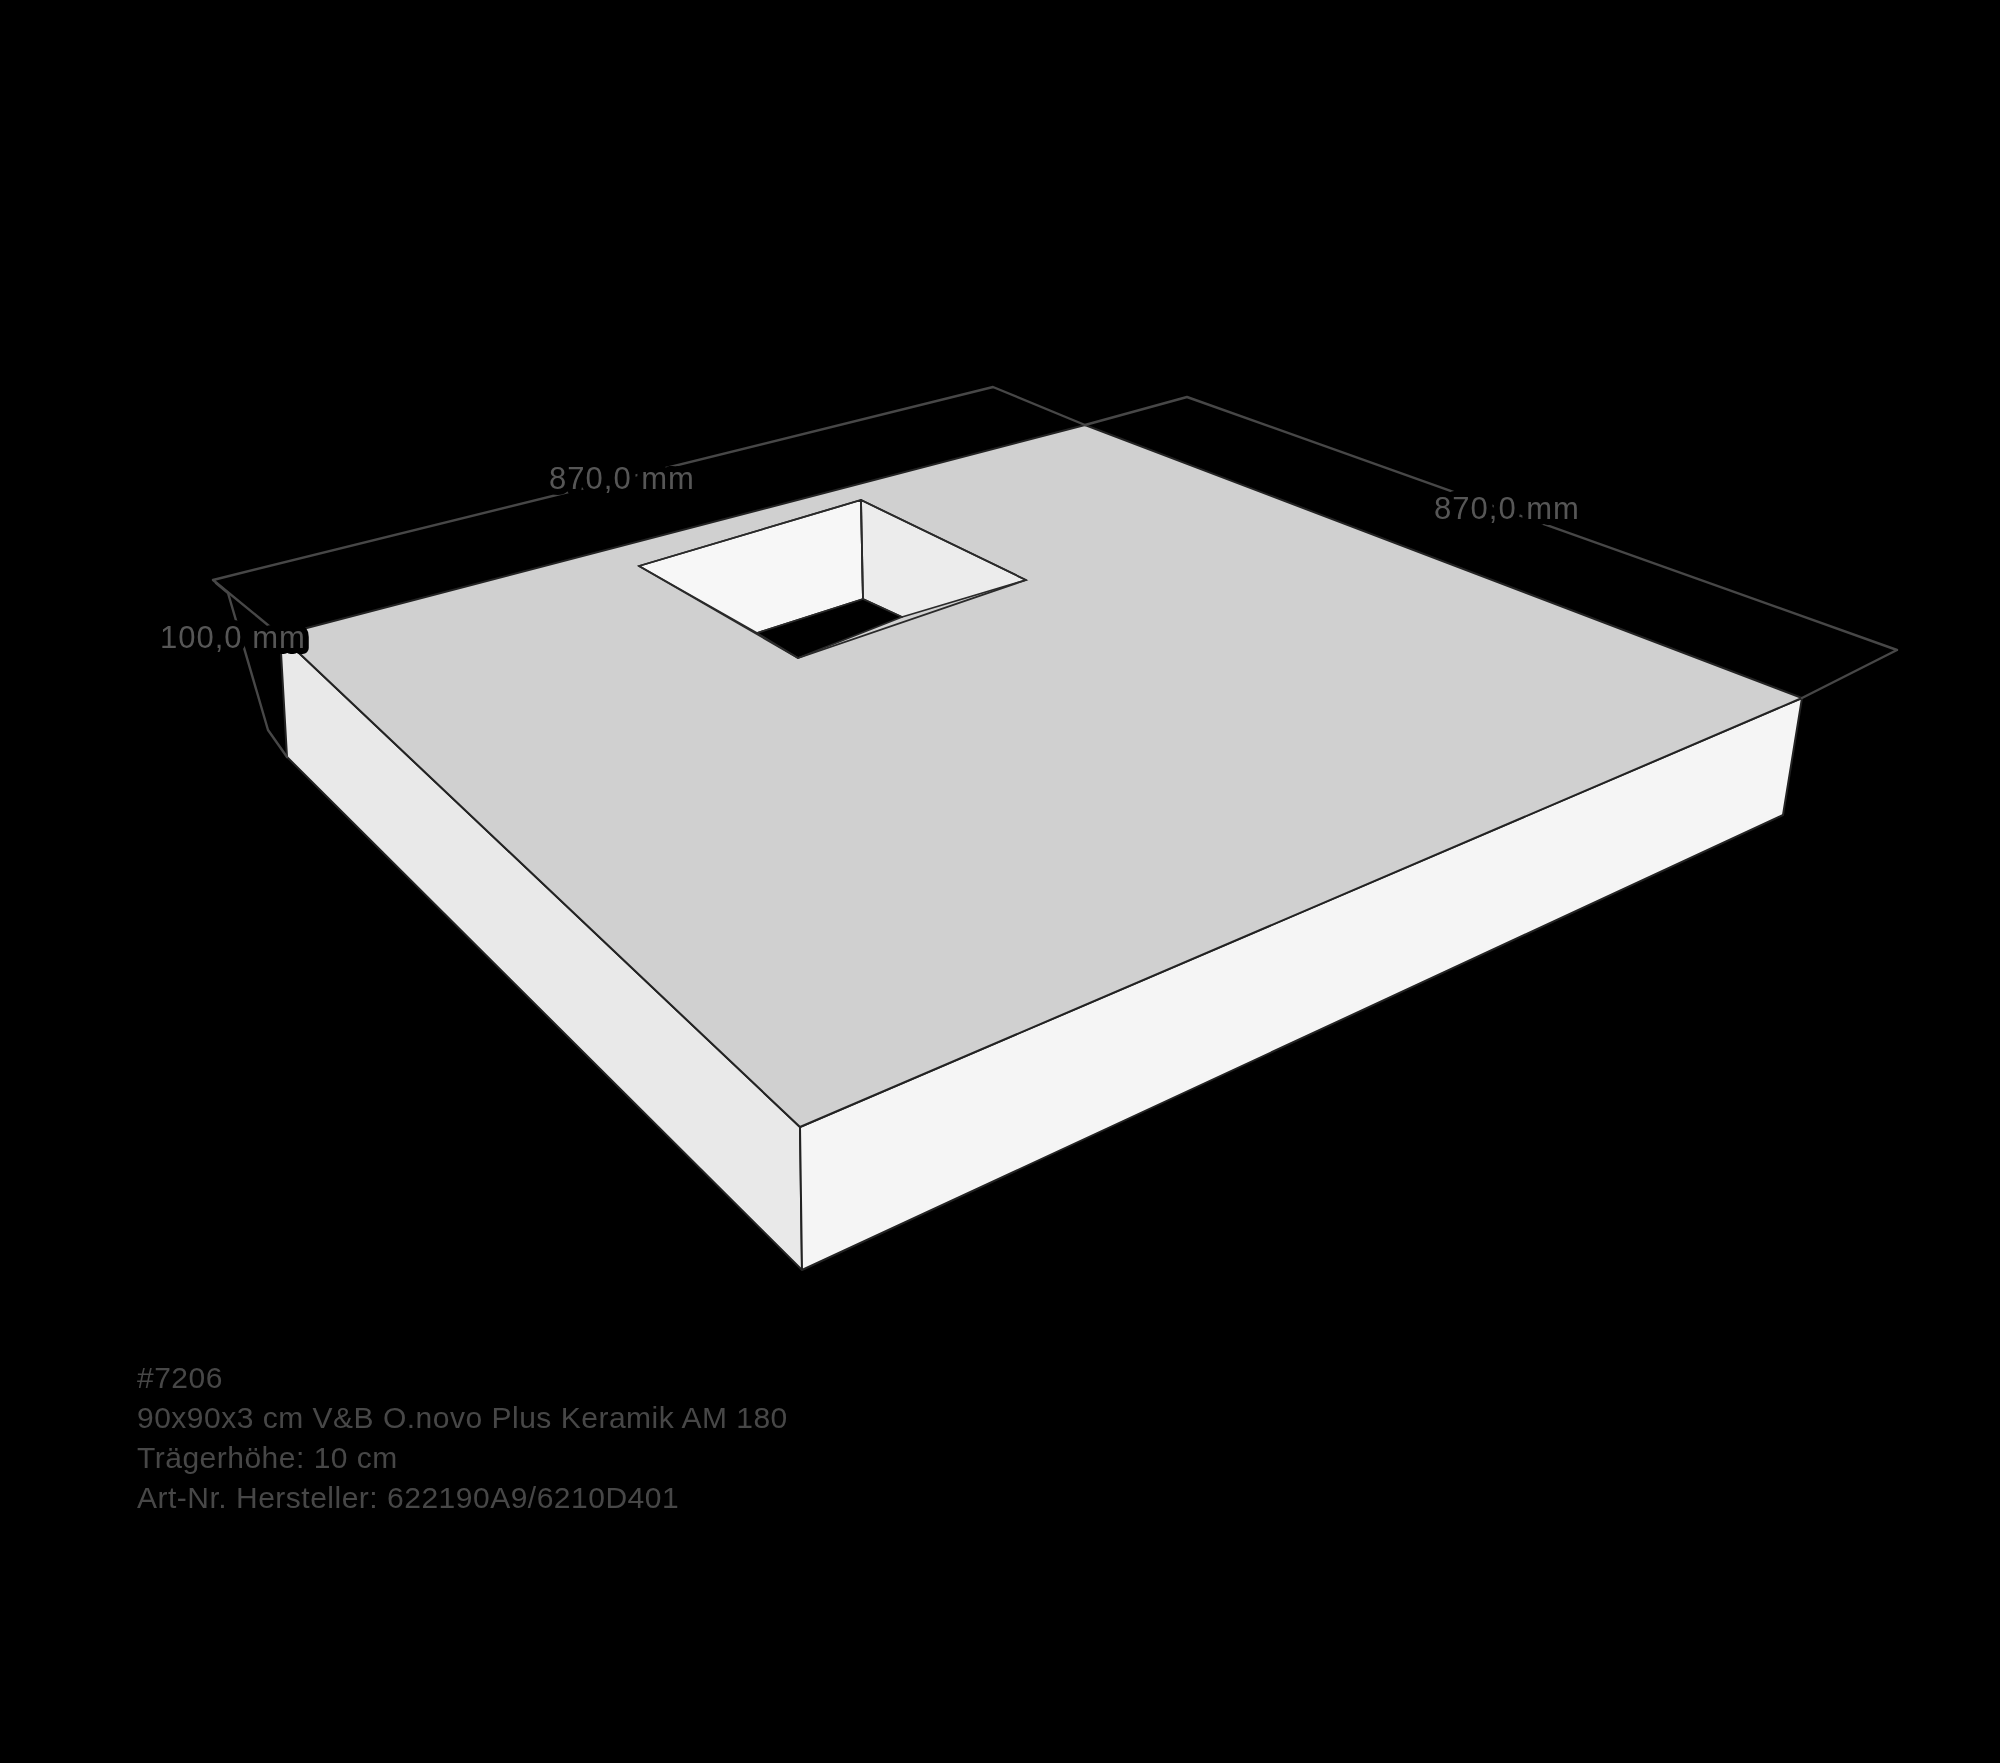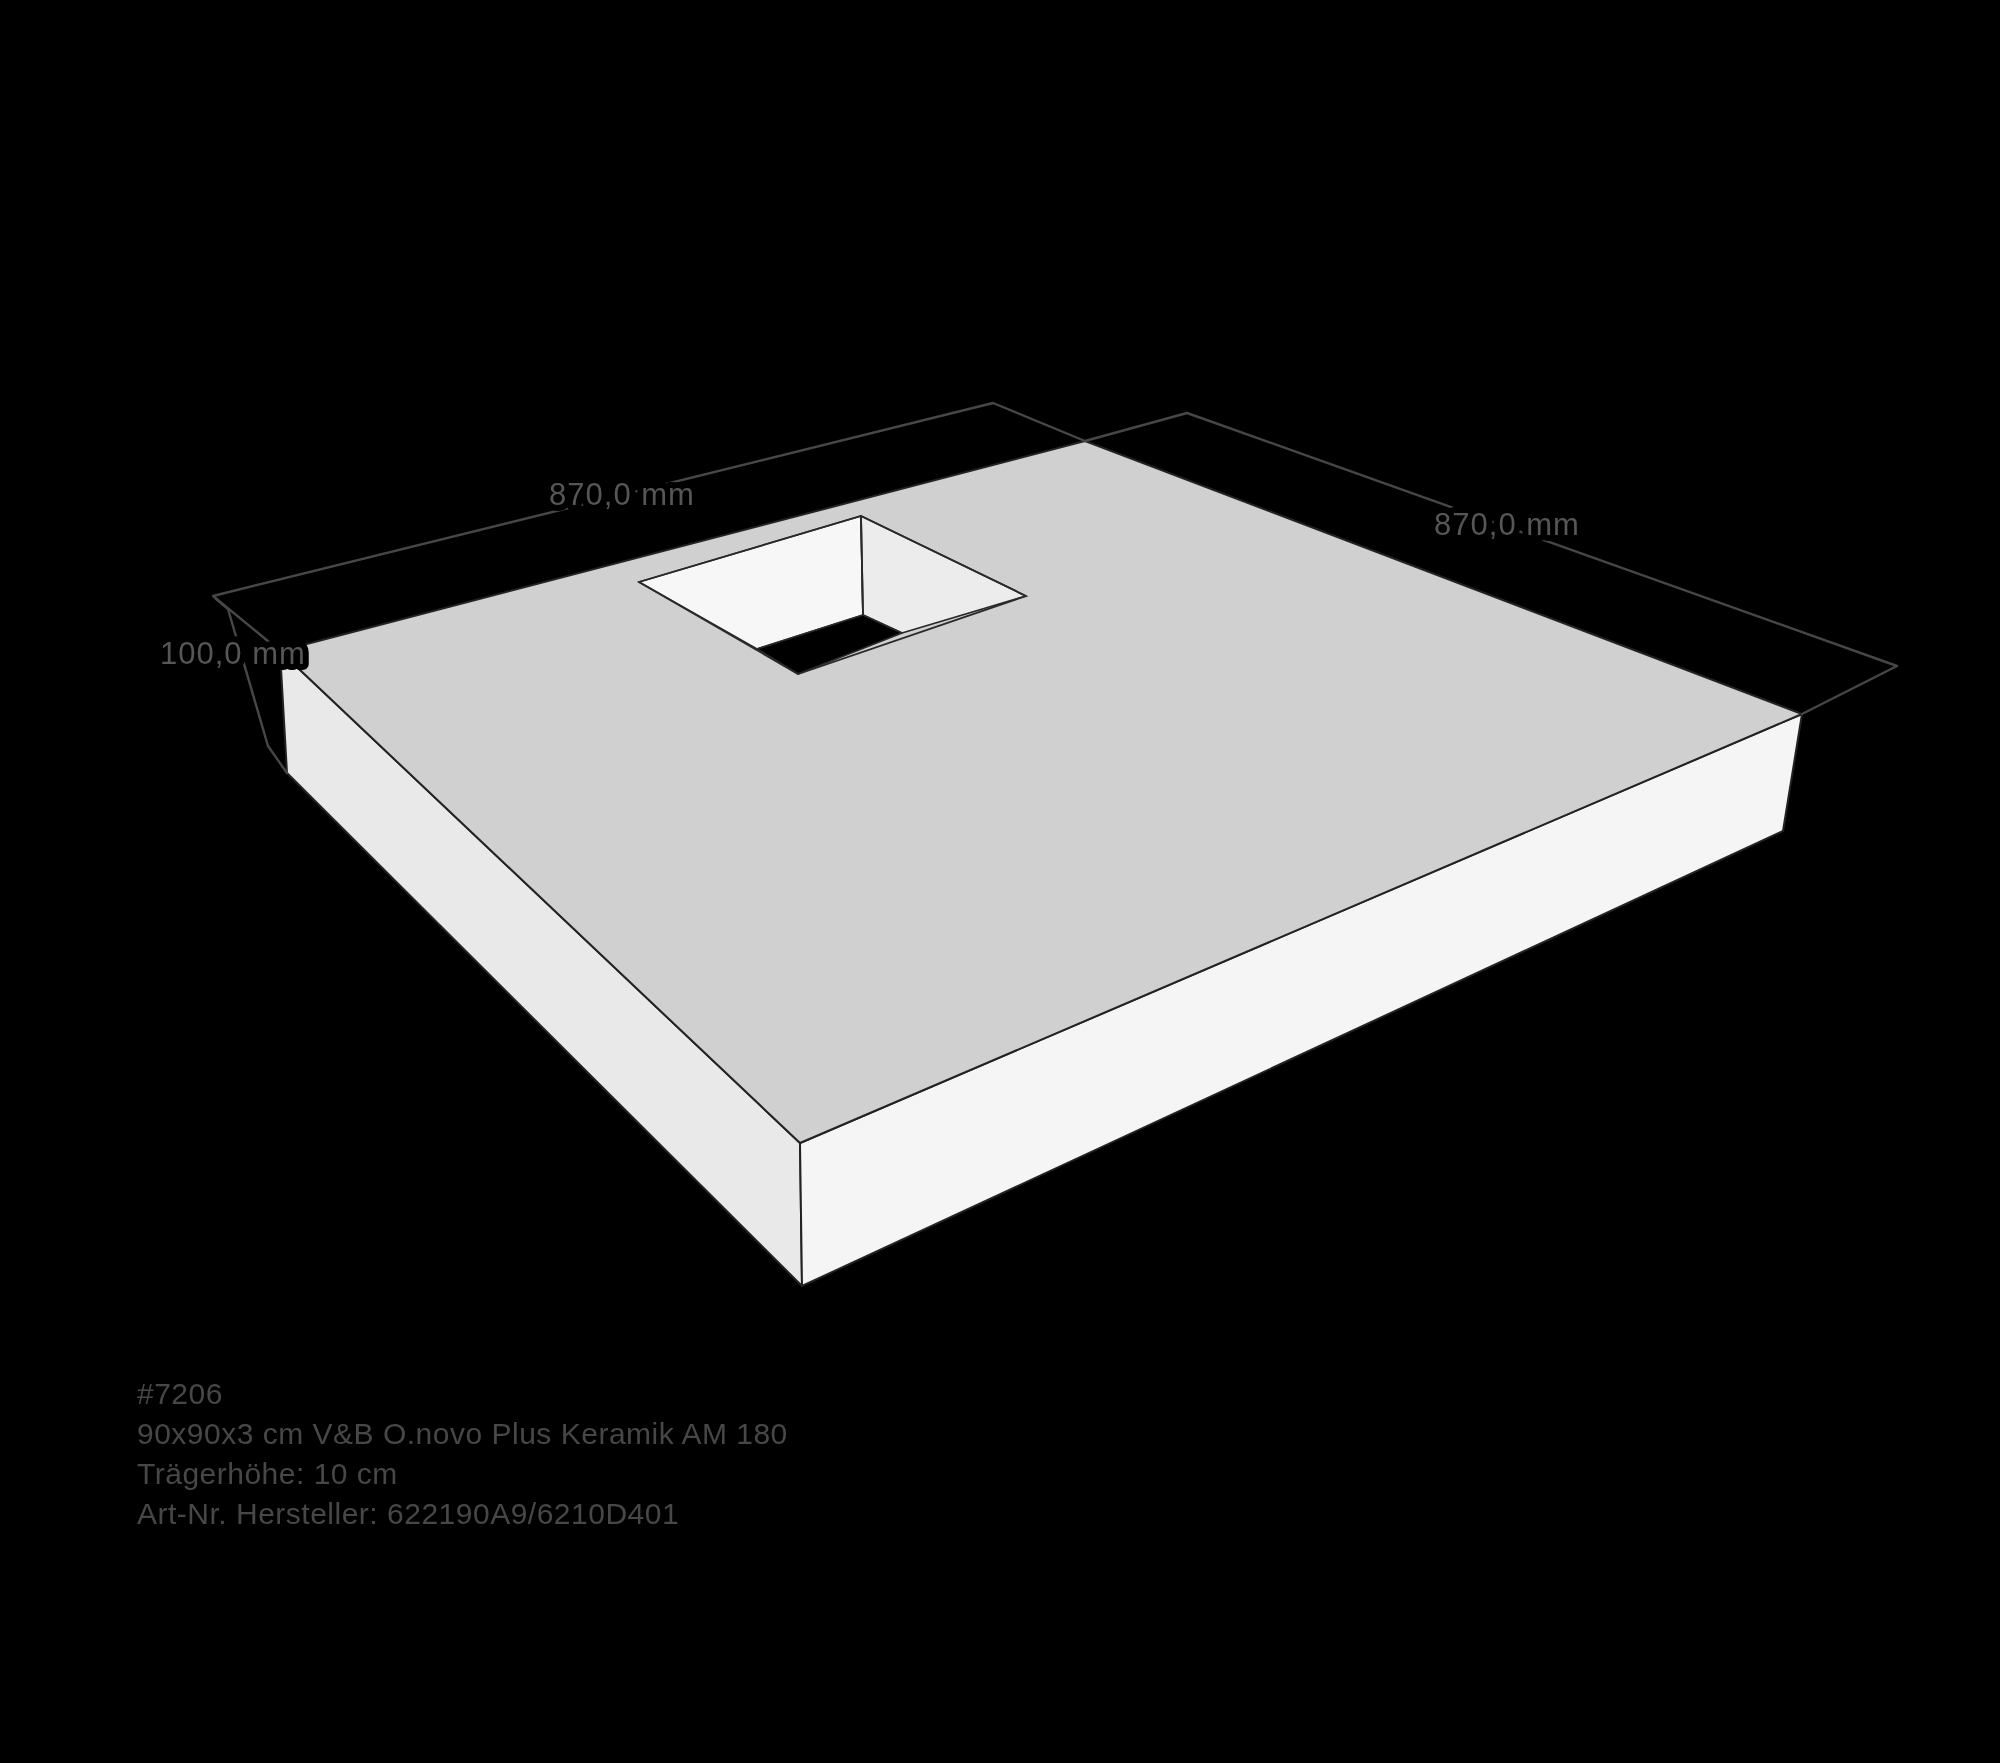--- a/index.html
+++ b/index.html
@@ -6,21 +6,21 @@
     margin: 0;
     padding: 0;
     background: #000000;
     width: 2000px;
     height: 1763px;
     overflow: hidden;
     font-family: "Liberation Sans", sans-serif;
   }
   #stage {
     position: absolute;
-    top: 16px; left: 0;
+    top: 0; left: 0;
     width: 2000px;
     height: 1647px;
   }
   svg { display: block; }
   .face {
     stroke: #232323;
     stroke-width: 2;
     stroke-linejoin: round;
   }
   .hole-wall {

